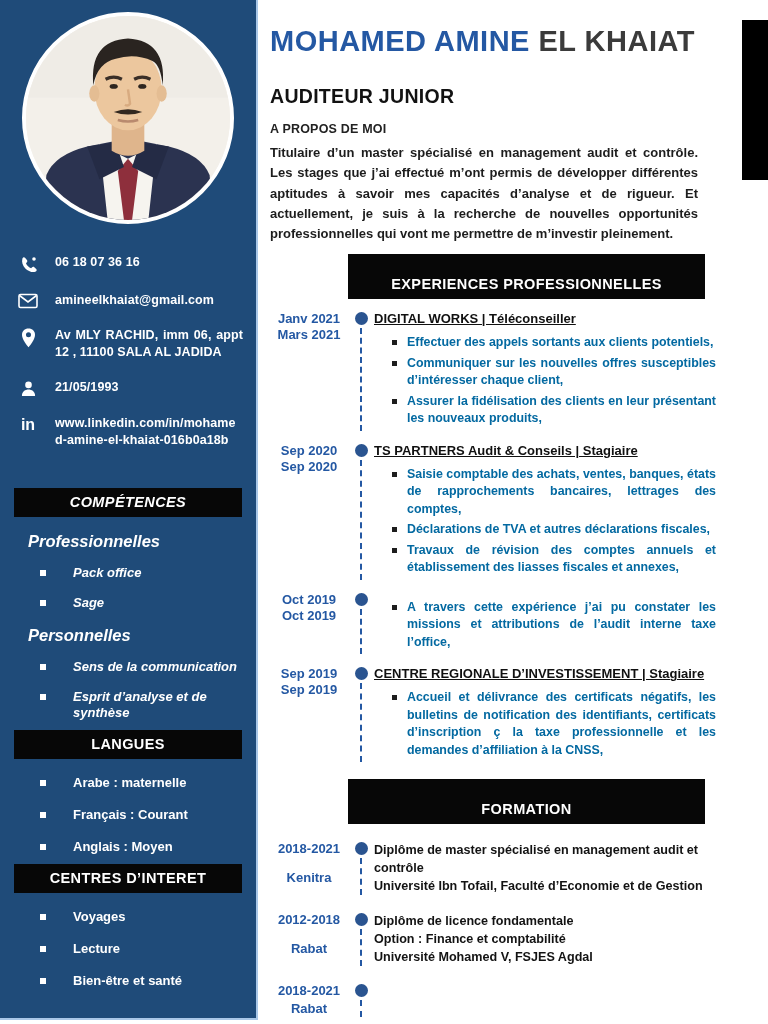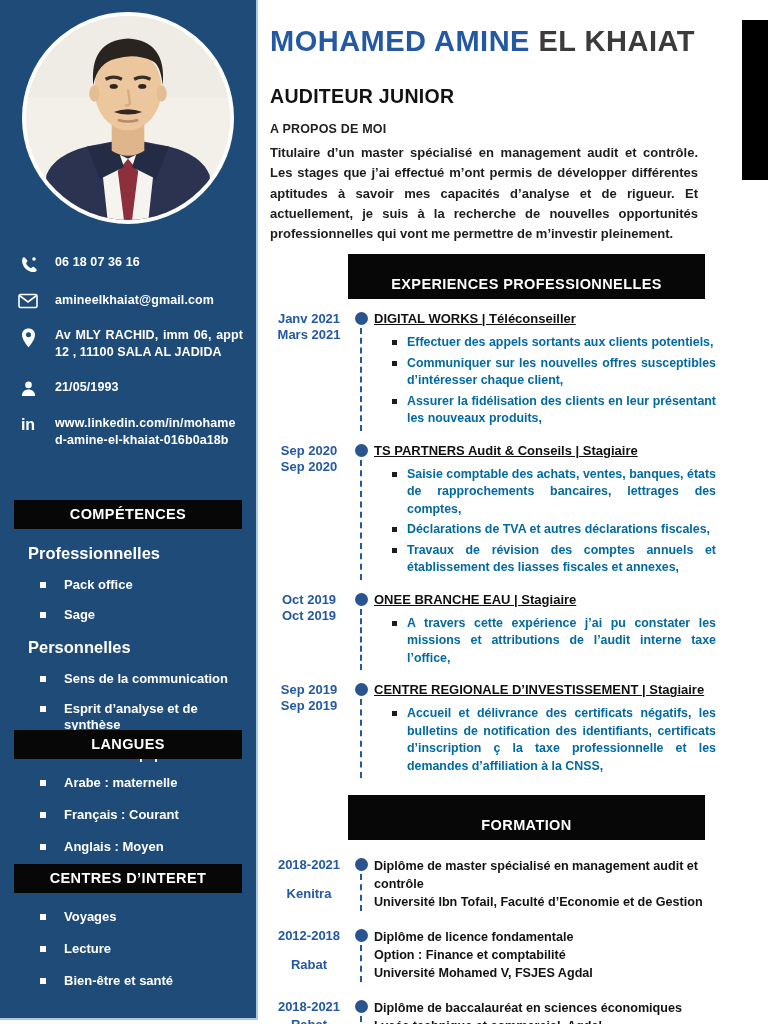--- a/index.html
+++ b/index.html
@@ -22,31 +22,31 @@
   }
   .photo svg { display:block; width:100%; height:100%; }
   .contact { position:absolute; top:254px; left:14px; width:232px;
     display:flex; flex-direction:column; gap:18px; }
   .c-row { display:flex; gap:13px; align-items:flex-start; }
   .c-icon { flex:0 0 28px; display:flex; justify-content:center; padding-top:1px; }
   .c-text { font-size:12.5px; font-weight:700; line-height:17px; width:188px; letter-spacing:.1px; }
   .jtfy { text-align:justify; }
   .brk { word-break:break-all; }
   .side-block { position:absolute; left:0; right:0; }
-  .blk-competences { top:500px; }
+  .blk-competences { top:488px;font-style:italic; }
   .blk-langues { top:730px; }
   .blk-interets { top:864px; }
   .side-hdr {
     margin:0 14px; background:var(--bar-bg, #070707); color:#fff;
     font-weight:700; font-size:14.5px; text-align:center; padding:6px 0 7px;
     letter-spacing:.4px;
   }
   .sub-hdr { margin:15px 0 0 28px; font-size:16.5px; font-weight:700; }
   .side-list { list-style:none; margin-top:4px; }
-  .side-list li { display:flex; align-items:flex-start; gap:18px;
+  .side-list li { display:flex; align-items:flex-start; gap:27px;
     margin:14px 0 0 40px; font-size:13px; font-weight:700; line-height:16px; }
   .side-list.loose li { margin-top:16px; }
   .sq { flex:0 0 6px; width:6px; height:6px; background:#fff; margin-top:5px; }
   
   .corner { position:absolute; right:0; top:20px; width:26px; height:160px; background:#000; }
   
   .main { position:absolute; left:270px; top:0; width:446px; }
   .name { margin-top:25px; font-size:29px; font-weight:700; letter-spacing:.5px; white-space:nowrap; }
   .name .first { color:var(--accent, #2458A3); }
   .name .last { color:#3B3B3B; }
@@ -280,21 +280,20 @@
     <div class="entry">
       <div class="dates">
         <div>Oct 2019</div>
         <div>Oct 2019</div>
       </div>
       <div class="marker">
           <span class="dot"></span>
           <span class="tline"></span>
         </div>
       <div class="content">
-        <div class="jtitle">ONEE BRANCHE EAU | Stagiaire</div>
         <ul class="jbullets">
           <li>A travers cette expérience j’ai pu constater les missions et attributions de l’audit interne taxe l’office,</li>
         </ul>
       </div>
     </div>
 
     <div class="entry">
       <div class="dates">
         <div>Sep 2019</div>
         <div>Sep 2019</div>
@@ -346,20 +345,16 @@
 
     <div class="entry f">
       <div class="dates">
         <div>2018-2021</div>
         <div class="place" style="margin-top:2px;">Rabat</div>
       </div>
       <div class="marker">
           <span class="dot"></span>
           <span class="tline"></span>
         </div>
-      <div class="flines">
-        <div>Diplôme de baccalauréat en sciences économiques</div>
-        <div>Lycée technique et commercial, Agdal</div>
-      </div>
     </div>
 
   </main>
 </div>
 
 </body></html>

